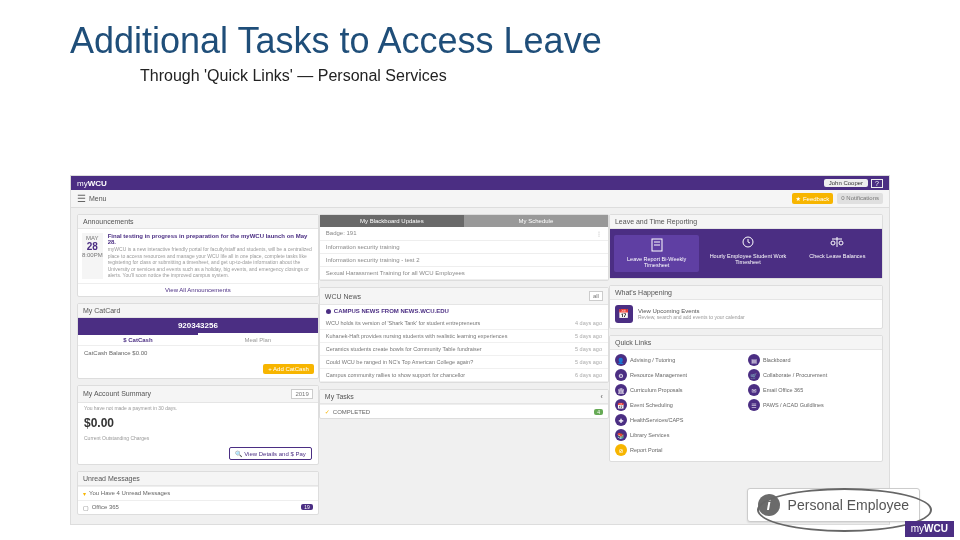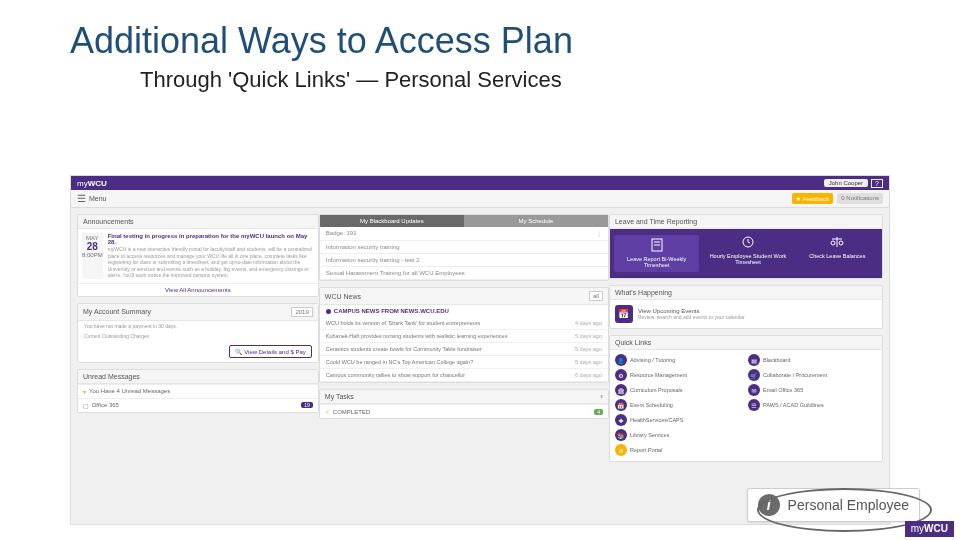--- a/index.html
+++ b/index.html
@@ -1,19 +1,19 @@
 <!DOCTYPE html>
 <html><head>
 <meta charset="utf-8">
 <style>
 *{box-sizing:border-box;margin:0;padding:0;font-family:Segoe UI,Arial,sans-serif}
 body{width:960px;height:540px;background:#fff;overflow:hidden;position:relative}
 .slide{padding:20px 70px 10px}
 .title{font-size:36px;font-weight:400;color:#1f4e79;line-height:1.15}
-.subtitle{font-size:22px;color:#222;margin:6px 0 0 70px}
+.subtitle{font-size:16px;color:#222;margin:6px 0 0 70px}
 .shot{position:absolute;left:70px;top:175px;width:820px;height:350px;background:#f0f0f0;border:1px solid #ddd;font-size:7px;color:#555}
 .topbar{height:14px;background:#4b2e83;color:#fff;display:flex;align-items:center;padding:0 6px;justify-content:space-between}
 .brand{font-size:8px}
 .brand b{font-weight:700}
 .userbox{background:#eee;color:#333;padding:1px 5px;font-size:6px;border-radius:2px}
 .qmark{background:#4b2e83;border:1px solid #eee;color:#fff;font-size:7px;padding:0 3px;margin-left:3px}
 .subbar{height:18px;background:#f5f5f5;display:flex;align-items:center;justify-content:space-between;padding:0 6px;border-bottom:1px solid #ddd}
 .hamb{font-size:10px;color:#666}
 .subbar-r{display:flex;gap:4px}
 .btn-yellow{background:#f7b500;color:#fff;font-size:6px;padding:2px 4px;border-radius:2px;display:flex;align-items:center;gap:2px}
@@ -66,21 +66,21 @@
 .callout{position:absolute;right:40px;bottom:18px;background:#fff;border:1px solid #ccc;border-radius:3px;padding:5px 10px;display:flex;align-items:center;gap:8px;font-size:14px;color:#555;box-shadow:0 1px 2px rgba(0,0,0,.1)}
 .callout .ico{width:22px;height:22px;background:#6b6b6b;border-radius:50%;display:flex;align-items:center;justify-content:center;color:#fff;font-size:14px;font-weight:700;font-style:italic}
 .oval{position:absolute;right:28px;bottom:8px;width:175px;height:44px;border:2px solid #666;border-radius:50%;pointer-events:none}
 .footbrand{position:absolute;right:6px;bottom:3px;font-size:10px;color:#fff;background:#4b2e83;padding:2px 6px 3px}
 </style>
 </head>
 <body>
 
 <div class="slide">
   <h1 class="title">
-    <span>Additional Ways to Access Plan</span><br>
+    <span>Additional Tasks to Access Leave</span><br>
   </h1>
   <div class="subtitle">Through   'Quick Links'  —   Personal Services</div>
 </div>
 
 <div class="shot">
   <div class="topbar">
     <span class="brand"><span>my</span><b>WCU</b></span>
     <span style="display:flex;align-items:center">
       <span class="userbox">John Cooper</span>
       <span class="qmark">?</span>
@@ -109,27 +109,41 @@
             <div>8:00PM</div>
           </div>
           <div>
             <div class="ann-t">Final testing in progress in preparation for the myWCU launch on May 28.</div>
             <div class="ann-b">myWCU is a new interactive friendly portal for faculty/staff and students, will be a centralized place to access resources and manage your WCU life all in one place, complete tasks like registering for class or submitting a timesheet, and get up-to-date information about the University or services and events such as a holiday, big events, and emergency closings or alerts. You'll soon notice the improved campus system.</div>
           </div>
         </div>
         <div class="viewall">View All Announcements</div>
       </div>
 
+      <div class="card">
+        <div class="card-hd">My CatCard</div>
+        <div class="idbar">920343256</div>
+        <div class="subtabs">
+          <div class="on">$ CatCash</div>
+          <div class="off">Meal Plan</div>
+        </div>
+        <div class="balrow">CatCash Balance $0.00</div>
+        <div>
+            <span class="addbtn">+ Add CatCash</span>
+            <div style="clear:both"></div>
+          </div>
+      </div>
 
       <div class="card">
         <div class="card-hd">
           <span>My Account Summary</span>
           <span class="sel">2019</span>
         </div>
         <div class="small">You have not made a payment in 30 days.</div>
+        <div class="big0">$0.00</div>
         <div class="small">Current Outstanding Charges</div>
         <span class="outline-btn">🔍 View Details and $ Pay</span>
       </div>
 
       <div class="card">
         <div class="card-hd">Unread Messages</div>
         <div class="msgrow">
             <span class="chk">▾</span>
             <span>You Have 4 Unread Messages</span>
           </div>

